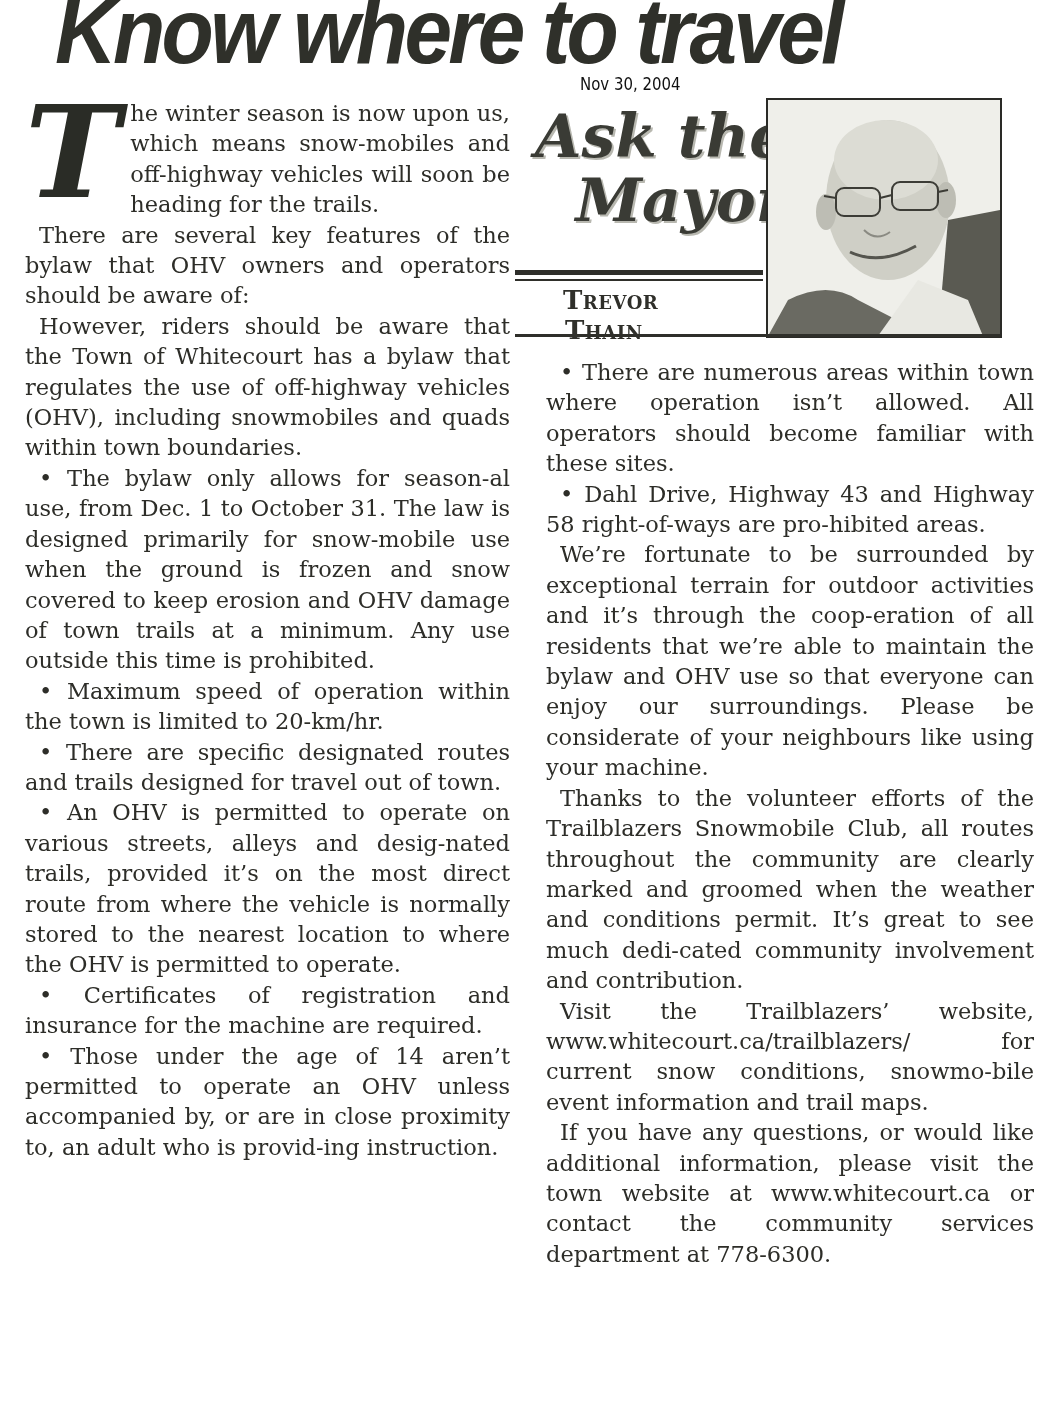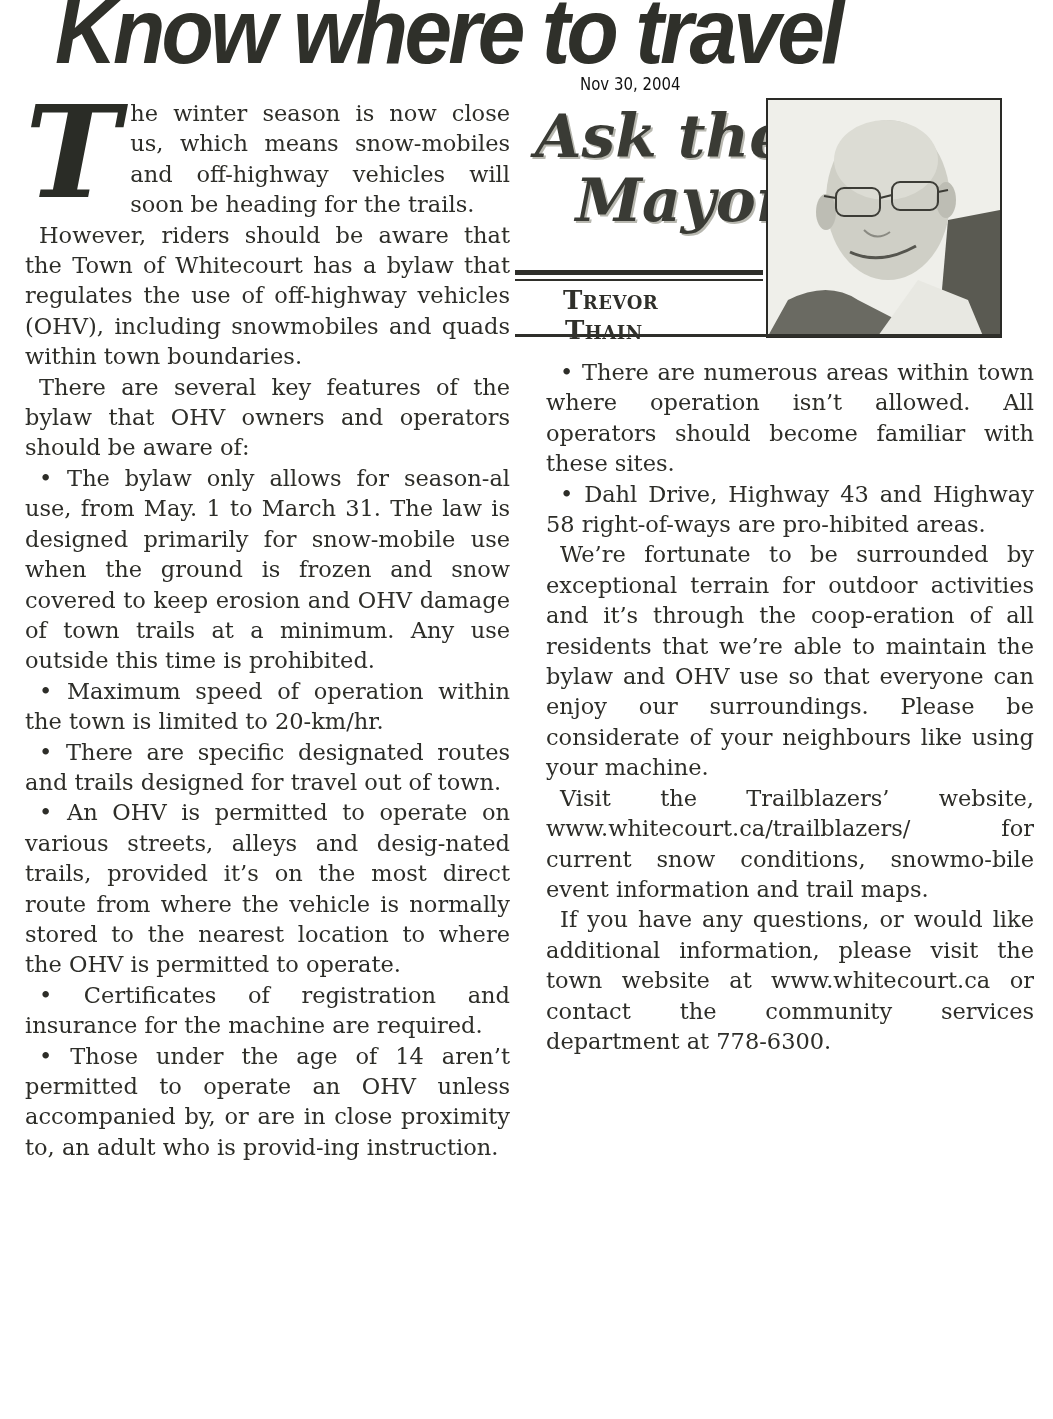--- a/index.html
+++ b/index.html
@@ -87,30 +87,31 @@
       <line x1="170" y1="92" x2="180" y2="90"></line>
     </g>
     <path d="M96 130 Q108 142 122 132" stroke="#8a8a82" stroke-width="2" fill="none"></path>
     <path d="M82 152 Q112 166 148 146" stroke="#55554e" stroke-width="3" fill="none"></path>
   </svg>
 </div>
 <div class="bottomrule"></div>
 
 <div class="col left">
   <span class="dropcap">T</span>
-  <p class="noindent">he winter season is now close us, which means snow-mobiles and off-highway vehicles will soon be heading for the trails.</p>
+  <p class="noindent">he winter season is now upon us, which means snow-mobiles and off-highway vehicles will soon be heading for the trails.</p>
+  <p>There are several key features of the bylaw that OHV owners and operators should be aware of:</p>
   <p style="clear:both;">However, riders should be aware that the Town of Whitecourt has a bylaw that regulates the use of off-highway vehicles (OHV), including snowmobiles and quads within town boundaries.</p>
-  <p>There are several key features of the bylaw that OHV owners and operators should be aware of:</p>
-  <p class="bullet">• The bylaw only allows for season-al use, from May. 1 to March 31. The law is designed primarily for snow-mobile use when the ground is frozen and snow covered to keep erosion and OHV damage of town trails at a minimum. Any use outside this time is prohibited.</p>
+  <p class="bullet">• The bylaw only allows for season-al use, from Dec. 1 to October 31. The law is designed primarily for snow-mobile use when the ground is frozen and snow covered to keep erosion and OHV damage of town trails at a minimum. Any use outside this time is prohibited.</p>
   <p class="bullet">• Maximum speed of operation within the town is limited to 20-km/hr.</p>
   <p class="bullet">• There are specific designated routes and trails designed for travel out of town.</p>
   <p class="bullet">• An OHV is permitted to operate on various streets, alleys and desig-nated trails, provided it’s on the most direct route from where the vehicle is normally stored to the nearest location to where the OHV is permitted to operate.</p>
   <p class="bullet">• Certificates of registration and insurance for the machine are required.</p>
   <p class="bullet">• Those under the age of 14 aren’t permitted to operate an OHV unless accompanied by, or are in close proximity to, an adult who is provid-ing instruction.</p>
 </div>
 
 <div class="col right">
   <p class="bullet">• There are numerous areas within town where operation isn’t allowed. All operators should become familiar with these sites.</p>
   <p class="bullet">• Dahl Drive, Highway 43 and Highway 58 right-of-ways are pro-hibited areas.</p>
   <p>We’re fortunate to be surrounded by exceptional terrain for outdoor activities and it’s through the coop-eration of all residents that we’re able to maintain the bylaw and OHV use so that everyone can enjoy our surroundings. Please be considerate of your neighbours like using your machine.</p>
+  <p>Thanks to the volunteer efforts of the Trailblazers Snowmobile Club, all routes throughout the community are clearly marked and groomed when the weather and conditions permit. It’s great to see much dedi-cated community involvement and contribution.</p>
   <p>Visit the Trailblazers’ website, www.whitecourt.ca/trailblazers/ for current snow conditions, snowmo-bile event information and trail maps.</p>
   <p>If you have any questions, or would like additional information, please visit the town website at www.whitecourt.ca or contact the community services department at 778-6300.</p>
 </div>
 
 </body></html>

